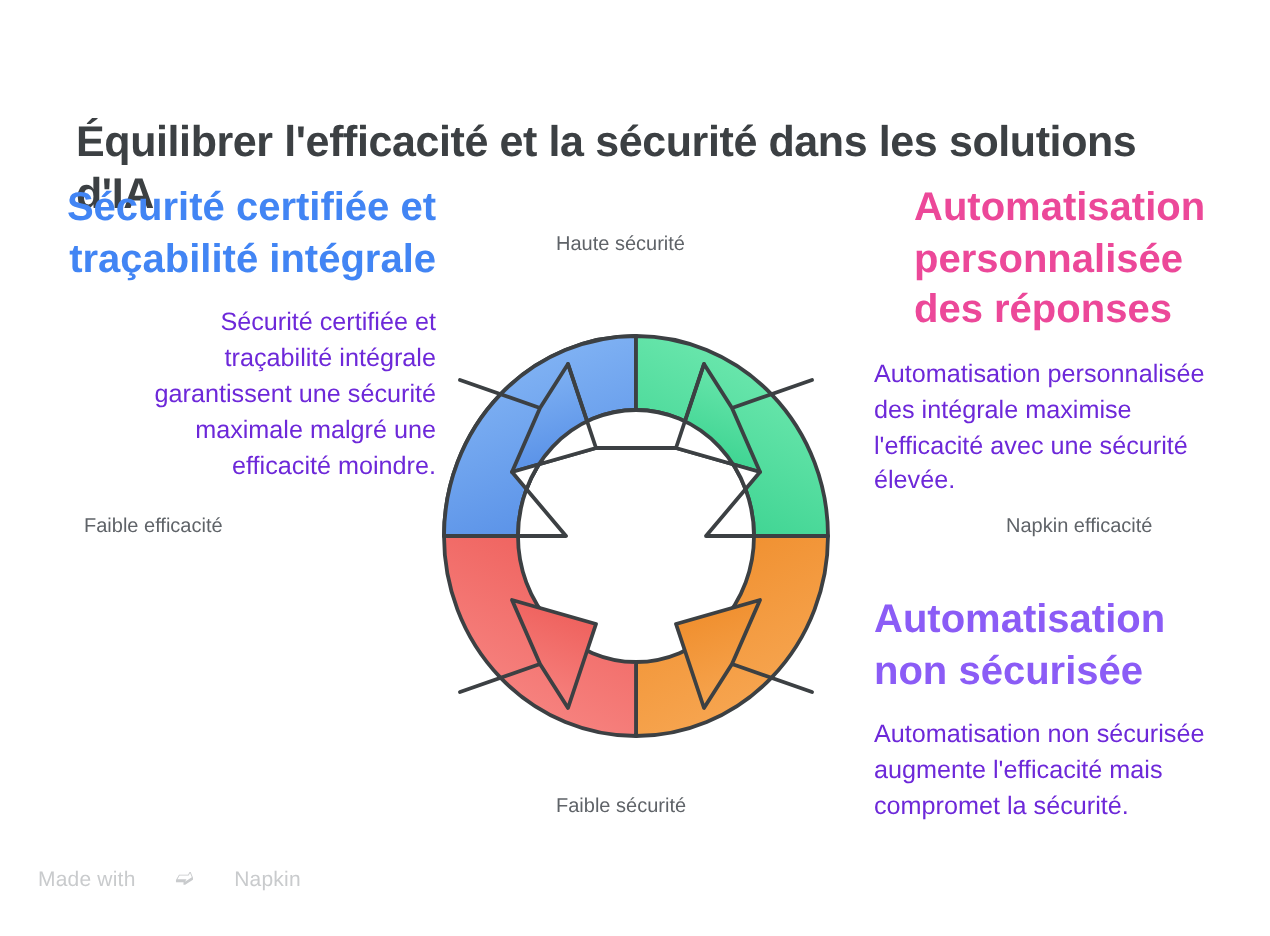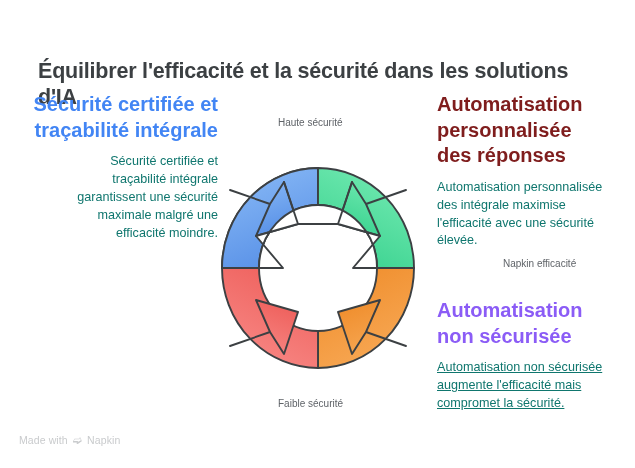--- a/index.html
+++ b/index.html
@@ -42,39 +42,39 @@
   }
   .quad .head {
     font-size: 20px;
     font-weight: bold;
     line-height: 1.28;
     margin: 0 0 10px 0;
   }
   .quad .body {
     font-size: 12.6px;
     line-height: 1.42;
-    color: #0f766e;
+    color: #6d28d9;
     margin: 0;
   }
 
   .quad-tl { left: 18px;  top: 92px;  text-align: right; }
   .quad-tl .head { color: #4285f4; }
   .quad-tl .body { width: 160px; margin-left: auto; }
 
   .quad-tr { left: 437px; top: 92px;  text-align: left; }
-  .quad-tr .head { color: #7f1d1d; width: 150px; }
+  .quad-tr .head { color: #ec4899; width: 150px; margin-left: 20px; }
   .quad-tr .body { width: 176px; }
 
   .quad-bl { left: 18px;  top: 298px; text-align: right; }
   .quad-bl .head { color: #ea4b46; }
   .quad-bl .body { width: 182px; margin-left: auto; }
 
   .quad-br { left: 437px; top: 298px; text-align: left; }
   .quad-br .head { color: #8b5cf6; width: 160px; }
-  .quad-br .body { width: 180px; text-decoration: underline; }
+  .quad-br .body { width: 180px; }
 
   
   .axis {
     position: absolute;
     font-size: 10px;
     color: #5f6368;
     white-space: nowrap;
   }
   .axis-top    { left: 278px; top: 117px; }
   .axis-bottom { left: 278px; top: 398px; }
@@ -91,21 +91,21 @@
   }
   .cycle svg { display: block; width: 212px; height: 220px; }
 
   
   .watermark {
     position: absolute;
     left: 19px;
     top: 434px;
     display: flex;
     align-items: center;
-    gap: 5px;
+    gap: 20px;
     font-size: 10.5px;
     color: #c9cbcd;
     letter-spacing: 0.1px;
   }
   .watermark .mark-glyph {
     display: inline-block;
     line-height: 1;
     font-size: 11px;
     color: #c9cbcd;
     transform: translateY(-0.5px);
@@ -129,20 +129,21 @@
   </div>
 
 
   <div class="quad quad-br">
     <p class="head">Automatisation non sécurisée</p>
     <p class="body">Automatisation non sécurisée augmente l'efficacité mais compromet la sécurité.</p>
   </div>
 
   <div class="axis axis-top">Haute sécurité</div>
   <div class="axis axis-bottom">Faible sécurité</div>
+  <div class="axis axis-left">Faible efficacité</div>
   <div class="axis axis-right">Napkin efficacité</div>
 
   <div class="cycle">
     <svg viewBox="0 0 212 220" xmlns="http://www.w3.org/2000/svg">
       <defs>
         <linearGradient id="gradBlue" x1="0" y1="0" x2="0.4" y2="1">
           <stop offset="0%" stop-color="#8cbcf7"></stop>
           <stop offset="100%" stop-color="#5b93e8"></stop>
         </linearGradient>
         <linearGradient id="gradGreen" x1="1" y1="0" x2="0.5" y2="1">

